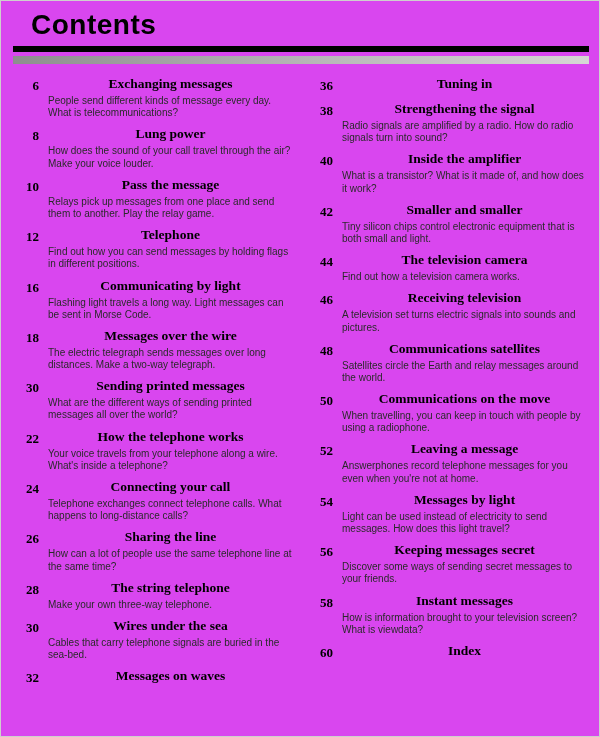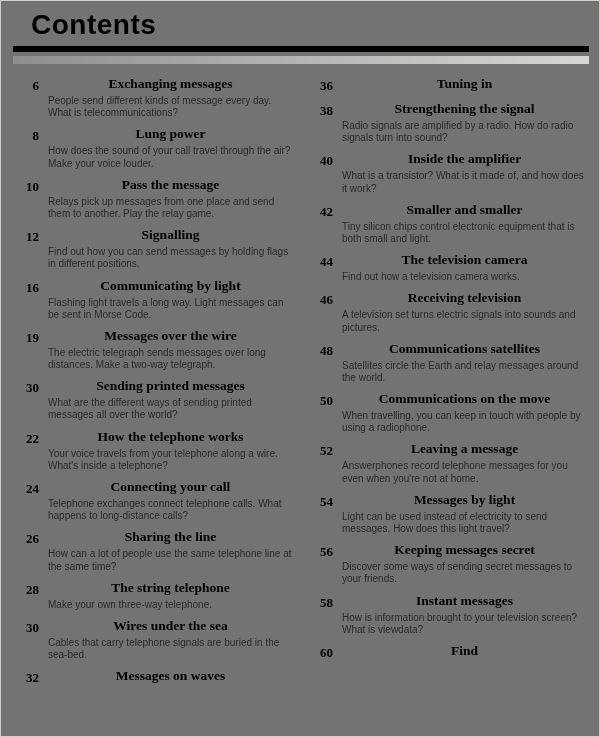--- a/index.html
+++ b/index.html
@@ -4,21 +4,21 @@
 <style>
   html, body {
     margin: 0;
     padding: 0;
     background: #f2f2f0;
     font-family: "Liberation Sans", sans-serif;
   }
   .page {
     width: 600px;
     height: 737px;
-    background: #737373;
+    background: #d946ef;
     box-sizing: border-box;
     padding: 6px 10px 0 12px;
     border: 1px solid #cfcfcd;
     overflow: hidden;
     color: #111;
   }
   .page-title {
     font-family: "Liberation Sans", sans-serif;
     font-weight: bold;
     font-size: 28px;
@@ -96,30 +96,30 @@
           <div class="entry-title">Lung power</div>
           <div class="entry-desc">How does the sound of your call travel through the air? Make your voice louder.</div>
         </div>
         <div class="entry">
           <div class="entry-num">10</div>
           <div class="entry-title">Pass the message</div>
           <div class="entry-desc">Relays pick up messages from one place and send them to another. Play the relay game.</div>
         </div>
         <div class="entry">
           <div class="entry-num">12</div>
-          <div class="entry-title">Signalling</div>
+          <div class="entry-title">Telephone</div>
           <div class="entry-desc">Find out how you can send messages by holding flags in different positions.</div>
         </div>
         <div class="entry">
           <div class="entry-num">16</div>
           <div class="entry-title">Communicating by light</div>
           <div class="entry-desc">Flashing light travels a long way. Light messages can be sent in Morse Code.</div>
         </div>
         <div class="entry">
-          <div class="entry-num">19</div>
+          <div class="entry-num">18</div>
           <div class="entry-title">Messages over the wire</div>
           <div class="entry-desc">The electric telegraph sends messages over long distances. Make a two-way telegraph.</div>
         </div>
         <div class="entry">
           <div class="entry-num">30</div>
           <div class="entry-title">Sending printed messages</div>
           <div class="entry-desc">What are the different ways of sending printed messages all over the world?</div>
         </div>
         <div class="entry">
           <div class="entry-num">22</div>
@@ -206,17 +206,17 @@
           <div class="entry-title">Keeping messages secret</div>
           <div class="entry-desc">Discover some ways of sending secret messages to your friends.</div>
         </div>
         <div class="entry">
           <div class="entry-num">58</div>
           <div class="entry-title">Instant messages</div>
           <div class="entry-desc">How is information brought to your television screen? What is viewdata?</div>
         </div>
         <div class="entry">
           <div class="entry-num">60</div>
-          <div class="entry-title">Find</div>
+          <div class="entry-title">Index</div>
         </div>
       </div>
   </div>
 </div>
 
 </body></html>

